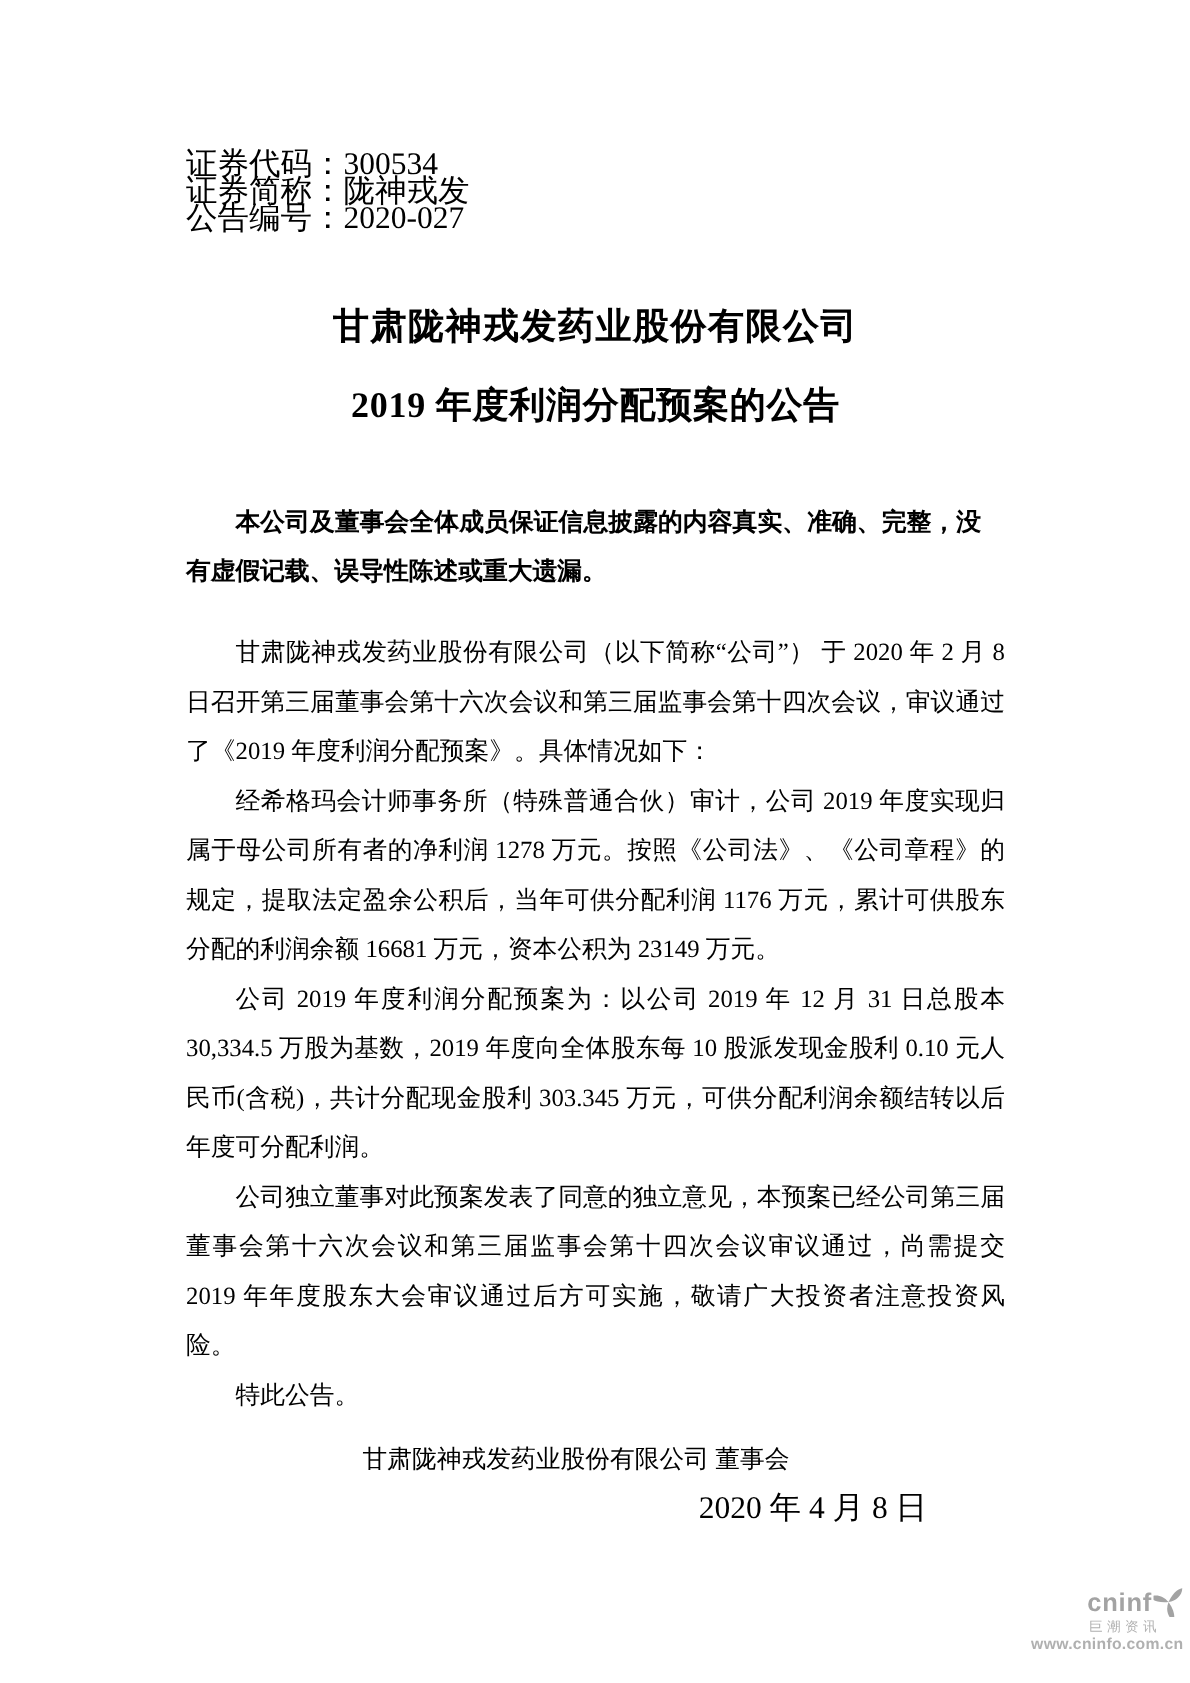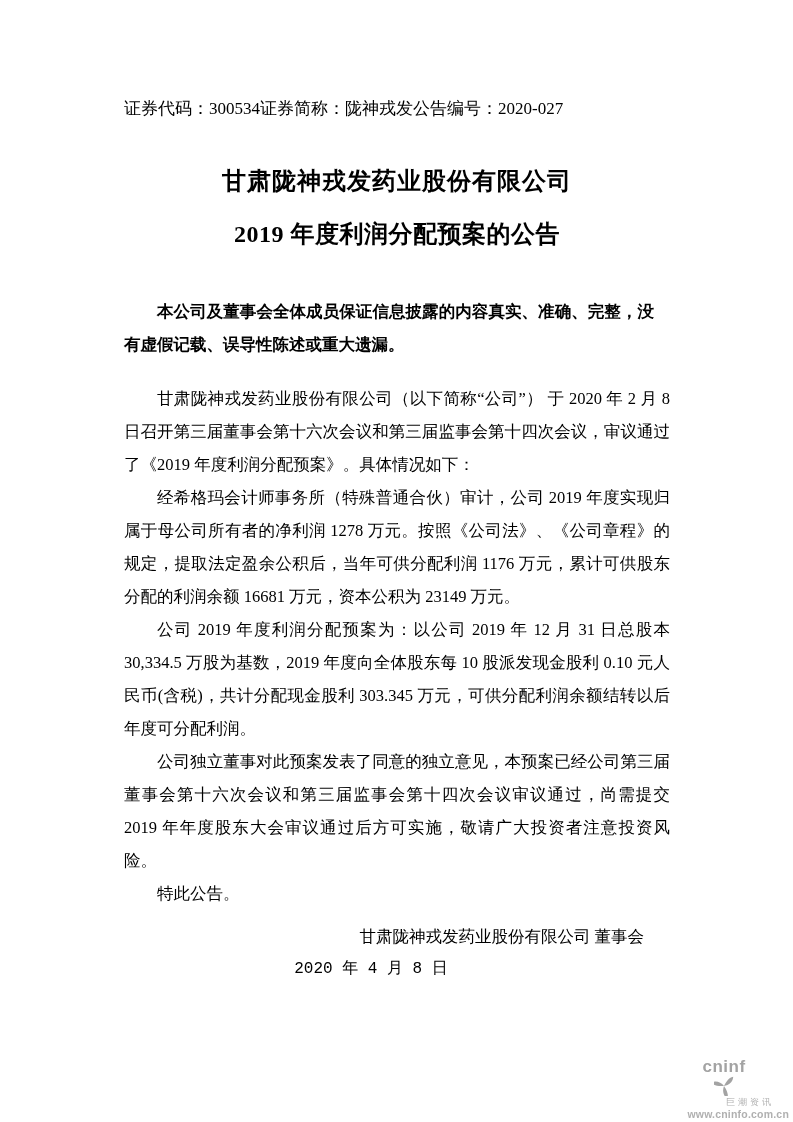--- a/index.html
+++ b/index.html
@@ -14,25 +14,26 @@
     margin: 0;
     background: #ffffff;
     color: #000000;
     font-family: "Liberation Serif", "DejaVu Serif", serif;
     box-sizing: border-box;
     padding: 100px 123px 0 124px;
     overflow: hidden;
   }
   .header-row {
     display: flex;
-    justify-content: flex-start;
+    justify-content: center;
     align-items: baseline;
-    font-size: 17px;
+    font-size: 21px;
     line-height: 18px;
     white-space: nowrap;
+    flex-direction: column;
   }
   .title1 {
     font-size: 24px;
     font-weight: 700;
     text-align: center;
     margin: 47px 0 0 0;
     letter-spacing: 1px;
   }
   .title2 {
     font-size: 24px;
@@ -49,53 +50,51 @@
     font-size: 16.5px;
     line-height: 33px;
     text-align: justify;
     text-indent: 2em;
   }
   .para { margin: 0; }
   .closing { margin: 0; }
   .sig-company {
     font-size: 16.5px;
     line-height: 33px;
-    text-align: right;
+    text-align: center;
     margin-top: 10px;
     padding-right: 26px;
     white-space: nowrap;
   }
   .sig-date {
-    font-size: 16px;
+    font-size: 21px;
     line-height: 33px;
-    text-align: center;
+    text-align: right;
     padding-right: 52px;
     white-space: nowrap;
-    font-family: Liberation Mono, monospace;
   }
   .watermark {
     position: absolute;
     right: 4px;
     top: 1058px;
     width: 130px;
     text-align: right;
     color: #a8a8a8;
     font-family: "Liberation Sans", "DejaVu Sans", sans-serif;
     line-height: 1;
   }
   .wm-brand-row {
     display: flex;
     align-items: center;
     justify-content: flex-end;
     gap: 1px;
     font-weight: 700;
     font-size: 17px;
     letter-spacing: 0.5px;
     color: #a3a3a3;
-    flex-direction: column;
   }
   .wm-swirl svg { display: block; }
   .wm-cn {
     font-size: 9px;
     letter-spacing: 3px;
     margin-top: 2px;
     margin-right: 15px;
     color: #b0b0b0;
   }
   .wm-url {

